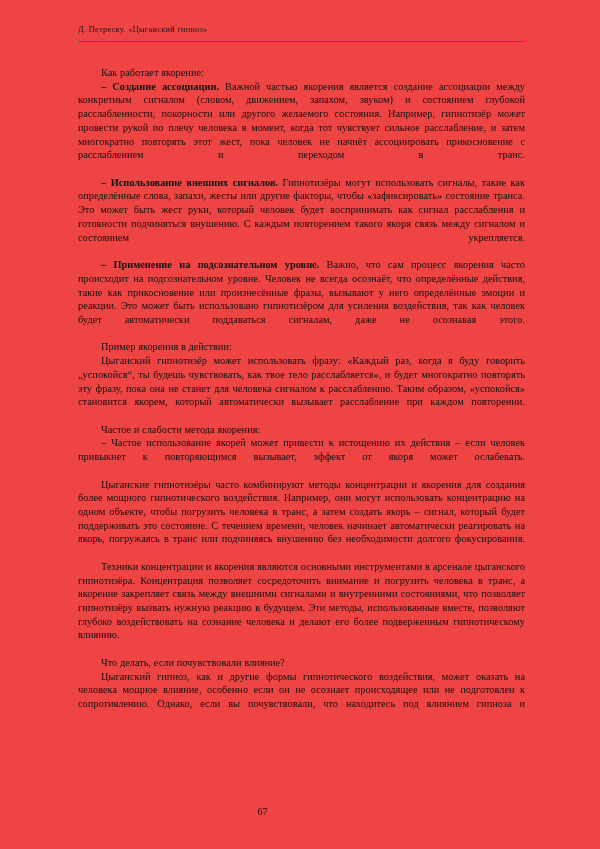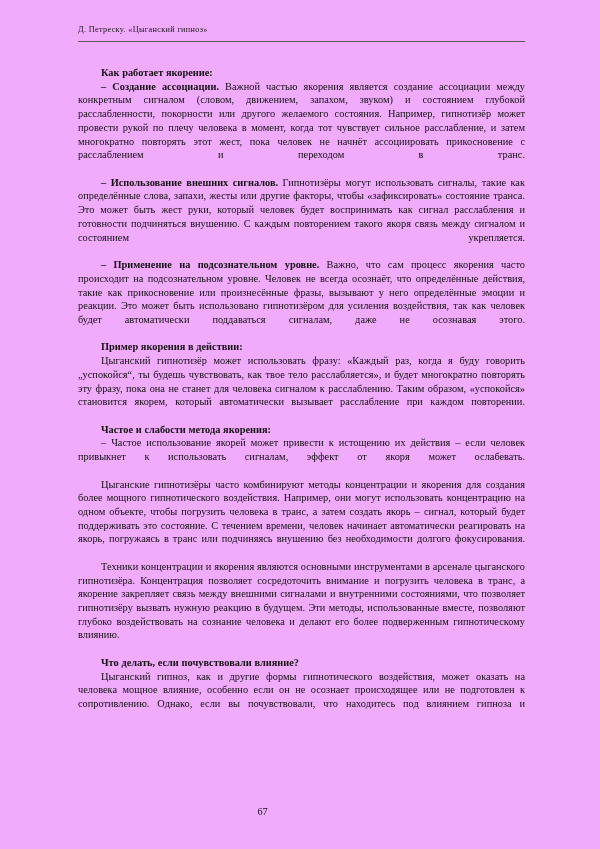--- a/index.html
+++ b/index.html
@@ -4,21 +4,21 @@
 <style>
   html, body {
     margin: 0;
     padding: 0;
     background: #ffffff;
   }
   .page {
     position: relative;
     width: 600px;
     height: 849px;
-    background: #f0abfc;
+    background: #ef4444;
     font-family: "Liberation Serif", "DejaVu Serif", serif;
     color: #14110f;
     overflow: hidden;
     box-sizing: border-box;
   }
   .running-head {
     position: absolute;
     left: 78px;
     top: 25px;
     font-size: 8.2px;
@@ -44,21 +44,21 @@
     margin: 0;
     font-size: 10.35px;
     line-height: 13.72px;
     text-align: justify;
     text-indent: 23px;
     -webkit-hyphens: none;
     hyphens: none;
     word-spacing: 0.01em;
   }
   .bold-head {
-    font-weight: bold;
+    font-weight: normal;
   }
   .run-in {
     font-weight: bold;
   }
   .italic-head {
     font-style: italic;
     font-size: 9.9px;
   }
   .folio {
     position: absolute;
@@ -96,21 +96,21 @@
 
     <p><span class="run-in">– Применение на подсознательном уровне.</span><span> Важно, что сам процесс якорения часто происходит на подсознательном уровне. Человек не всегда осознаёт, что определённые действия, такие как прикосновение или произнесённые фразы, вызывают у него определённые эмоции и реакции. Это может быть использовано гипнотизёром для усиления воздействия, так как человек будет автоматически поддаваться сигналам, даже не осознавая этого.</span></p>
 
     <p class="nostretch"><span class="bold-head">Пример якорения в действии:</span></p>
 
     <p>Цыганский гипнотизёр может использовать фразу: «Каждый раз, когда я буду говорить „успокойся“, ты будешь чувствовать, как твое тело расслабляется», и будет многократно повторять эту фразу, пока она не станет для человека сигналом к расслаблению. Таким образом, «успокойся» становится якорем, который автоматически вызывает расслабление при каждом повторении.</p>
 
     <p class="nostretch"><span class="bold-head">Частое и слабости метода якорения:</span></p>
 
 
-    <p>– Частое использование якорей может привести к истощению их действия – если человек привыкнет к использовать сигналам, эффект от якоря может ослабевать.</p>
+    <p>– Частое использование якорей может привести к истощению их действия – если человек привыкнет к повторяющимся вызывает, эффект от якоря может ослабевать.</p>
 
 
 
     <p>Цыганские гипнотизёры часто комбинируют методы концентрации и якорения для создания более мощного гипнотического воздействия. Например, они могут использовать концентрацию на одном объекте, чтобы погрузить человека в транс, а затем создать якорь – сигнал, который будет поддерживать это состояние. С течением времени, человек начинает автоматически реагировать на якорь, погружаясь в транс или подчиняясь внушению без необходимости долгого фокусирования.</p>
 
     <p>Техники концентрации и якорения являются основными инструментами в арсенале цыганского гипнотизёра. Концентрация позволяет сосредоточить внимание и погрузить человека в транс, а якорение закрепляет связь между внешними сигналами и внутренними состояниями, что позволяет гипнотизёру вызвать нужную реакцию в будущем. Эти методы, использованные вместе, позволяют глубоко воздействовать на сознание человека и делают его более подверженным гипнотическому влиянию.</p>
 
     <p class="nostretch"><span class="bold-head">Что делать, если почувствовали влияние?</span></p>
 
     <p>Цыганский гипноз, как и другие формы гипнотического воздействия, может оказать на человека мощное влияние, особенно если он не осознает происходящее или не подготовлен к сопротивлению. Однако, если вы почувствовали, что находитесь под влиянием гипноза и</p>

